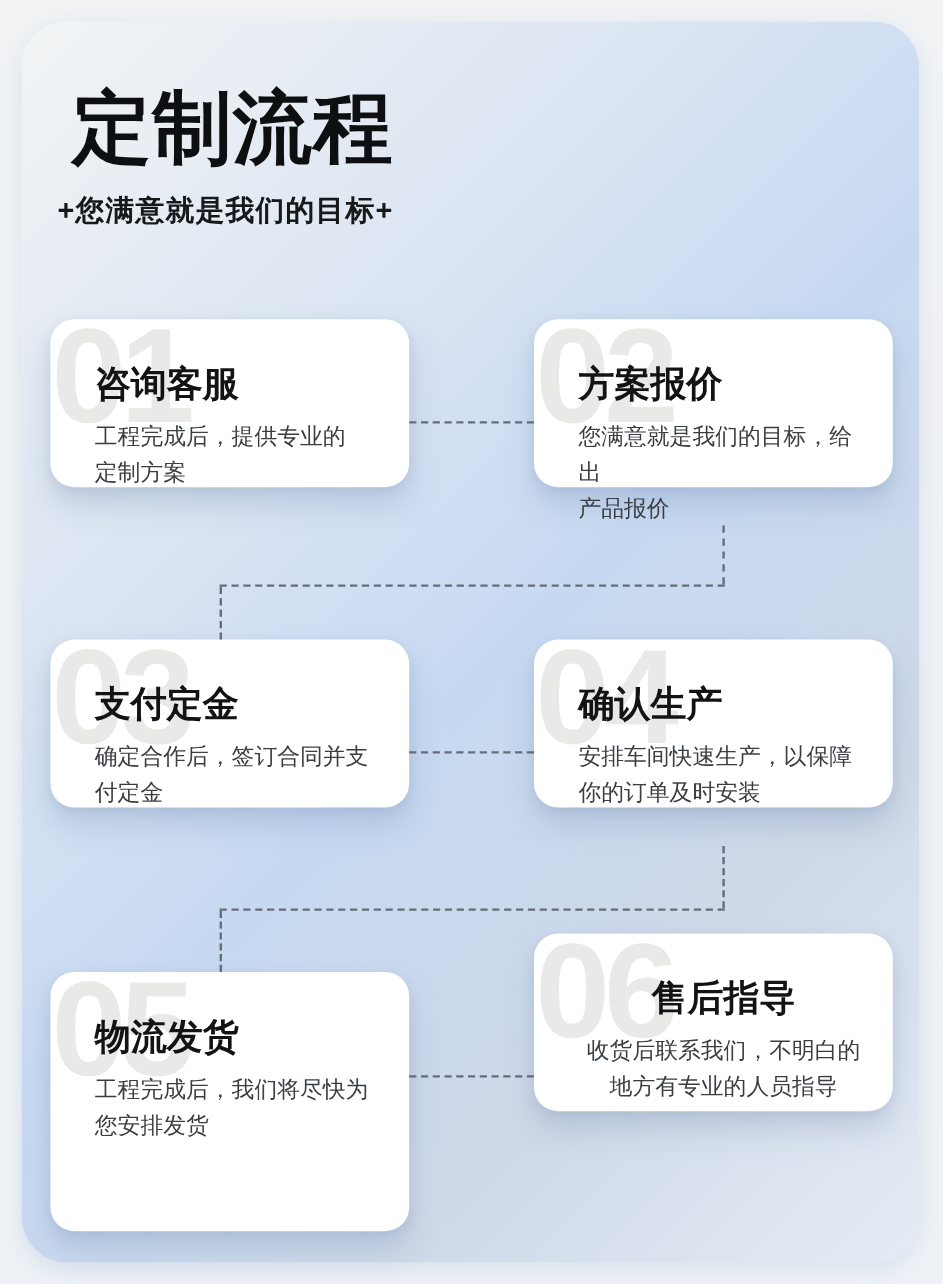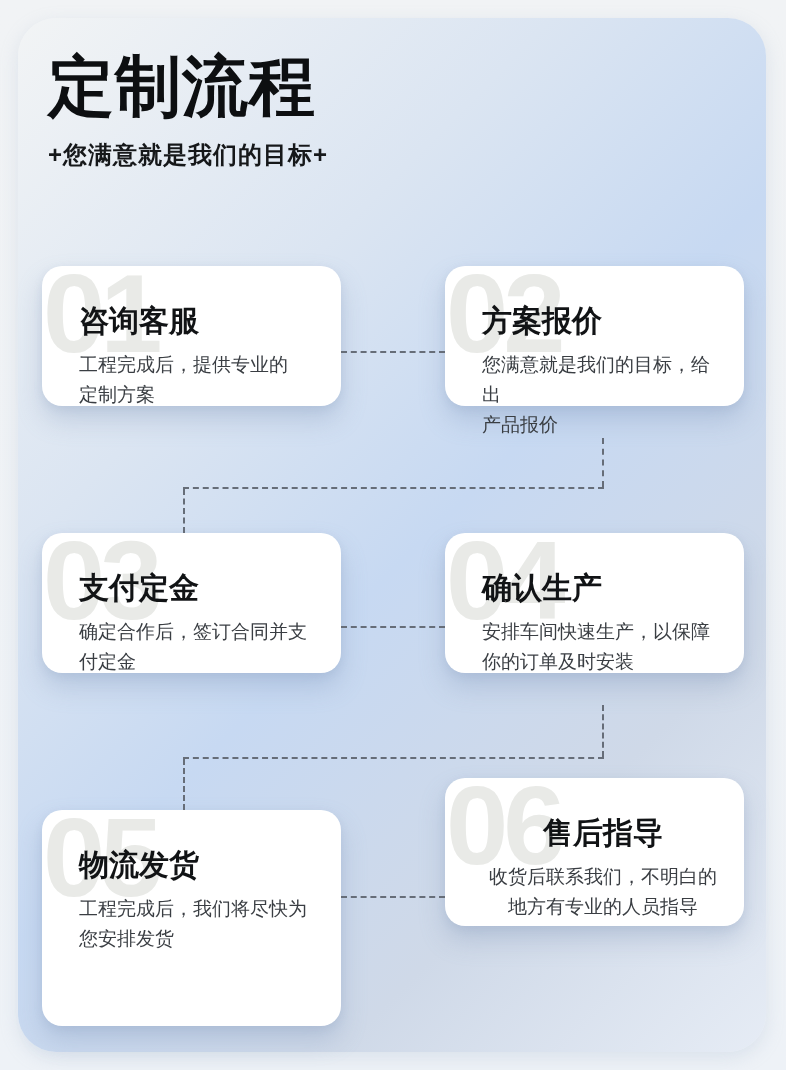--- a/index.html
+++ b/index.html
@@ -8,21 +8,21 @@
     background:linear-gradient(180deg,#f1f3f5 0%,#eef2f7 100%);
     font-family:"Liberation Sans","DejaVu Sans",sans-serif;
     overflow:hidden;position:relative;
   }
   .panel{
     position:absolute;left:18px;top:18px;width:748px;height:1034px;
     border-radius:38px;
     background:linear-gradient(135deg,#f2f4f5 0%,#dbe5f2 30%,#c7d9f2 52%,#cfd9e8 76%,#e6ecf5 100%);
     box-shadow:0 6px 18px rgba(160,180,205,0.25);
   }
-  .header{position:absolute;left:30px;top:34px;color:#0d0f11;}
+  .header{position:absolute;left:30px;top:54px;color:#0d0f11;text-align:right;}
   .page-title{
     font-size:66px;font-weight:900;line-height:1.05;letter-spacing:1px;margin:0;
   }
   .page-subtitle{
     font-size:24px;font-weight:700;letter-spacing:1px;margin-top:18px;color:#16181a;
   }
   .card{
     position:absolute;width:299px;height:140px;background:#ffffff;
     border-radius:20px;
     box-shadow:0 14px 26px rgba(118,143,180,0.30),0 3px 8px rgba(118,143,180,0.14);

